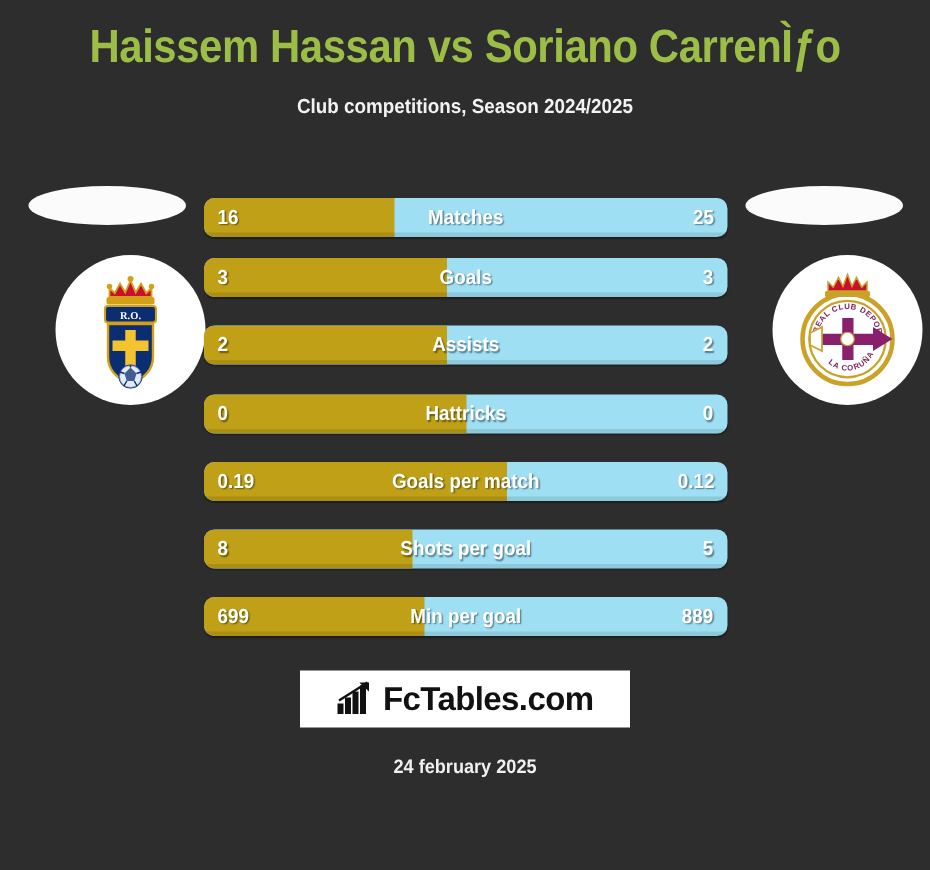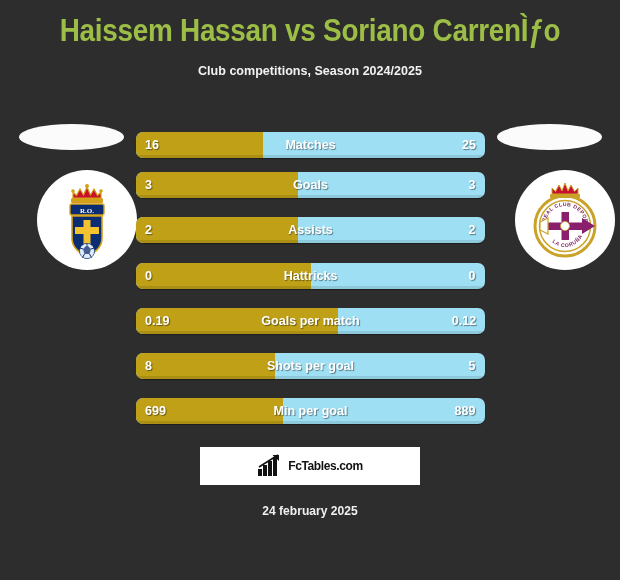--- a/index.html
+++ b/index.html
@@ -111,21 +111,21 @@
     left:200px; top:447px;
     width:220px; height:38px;
     background:#ffffff;
     display:flex;
     align-items:center;
     justify-content:center;
     gap:5px;
   }
   .logo-icon { display:block; }
   .logo-text {
-    font-size:12px;
+    font-size:22px;
     font-weight:bold;
     color:#111111;
     letter-spacing:-0.4px;
     line-height:20px;
   }
   .date {
     position:absolute; left:0; top:503px; width:620px;
     text-align:center;
     font-size:13px;
     font-weight:bold;

